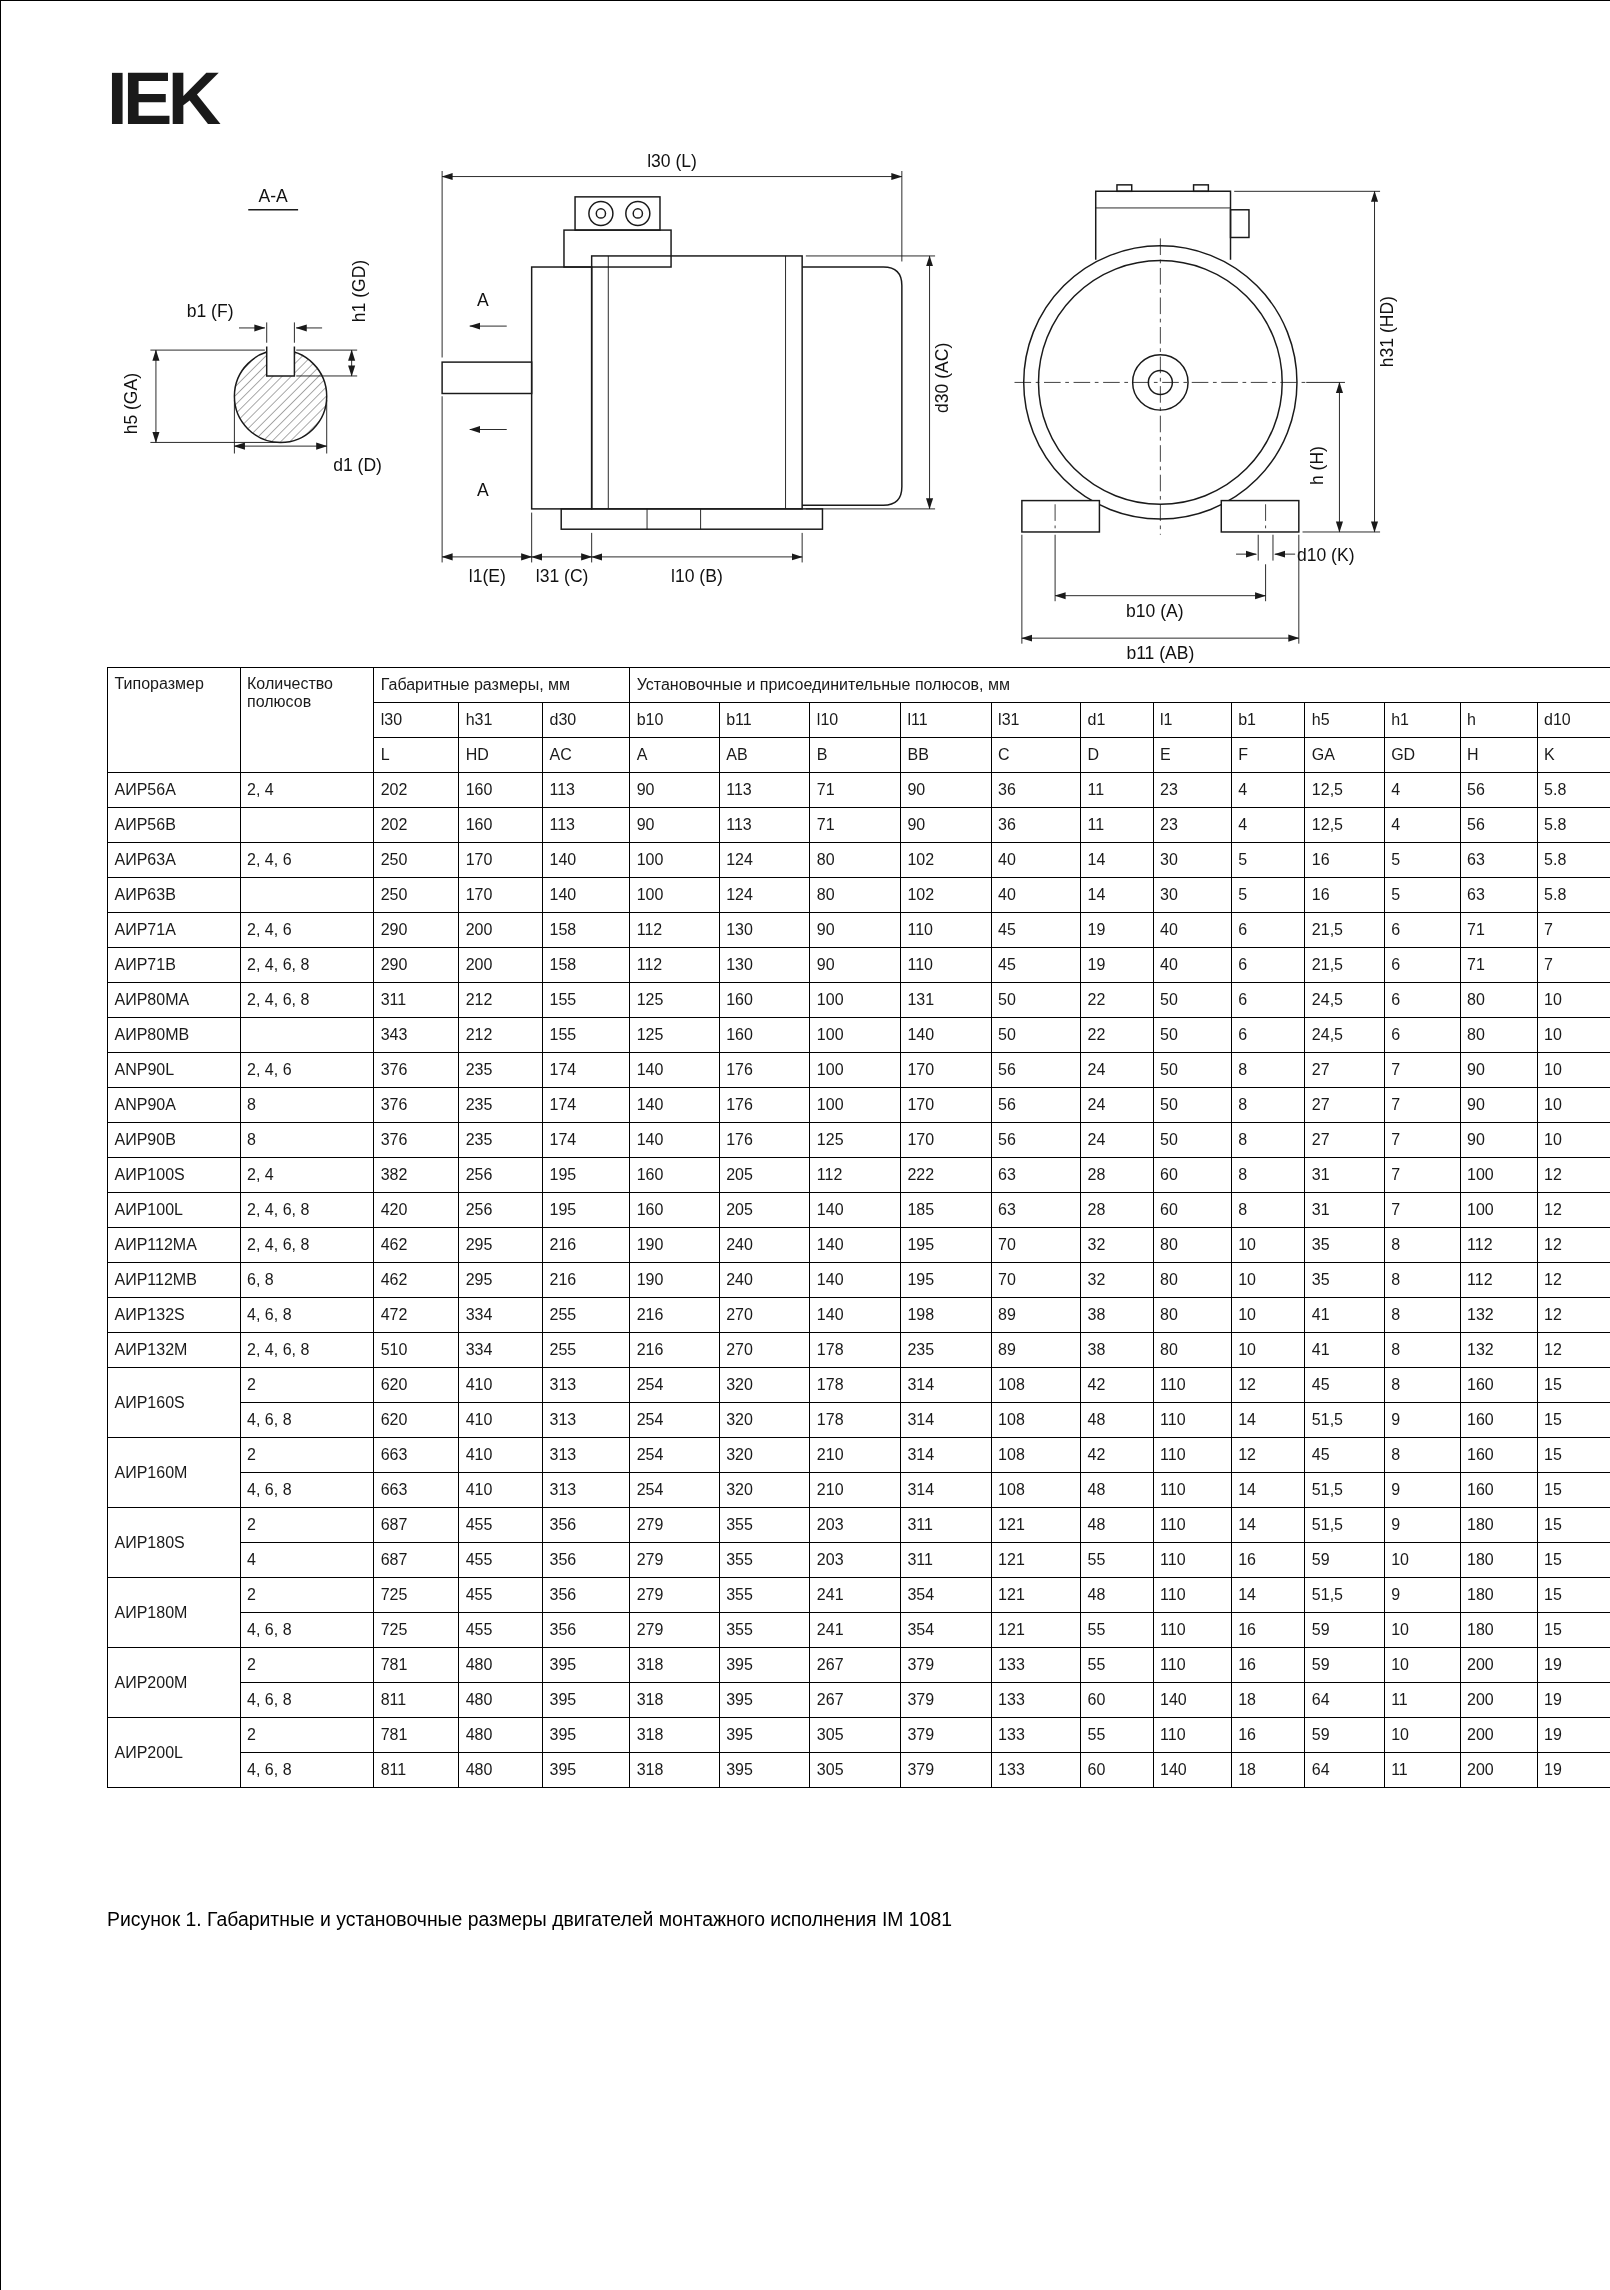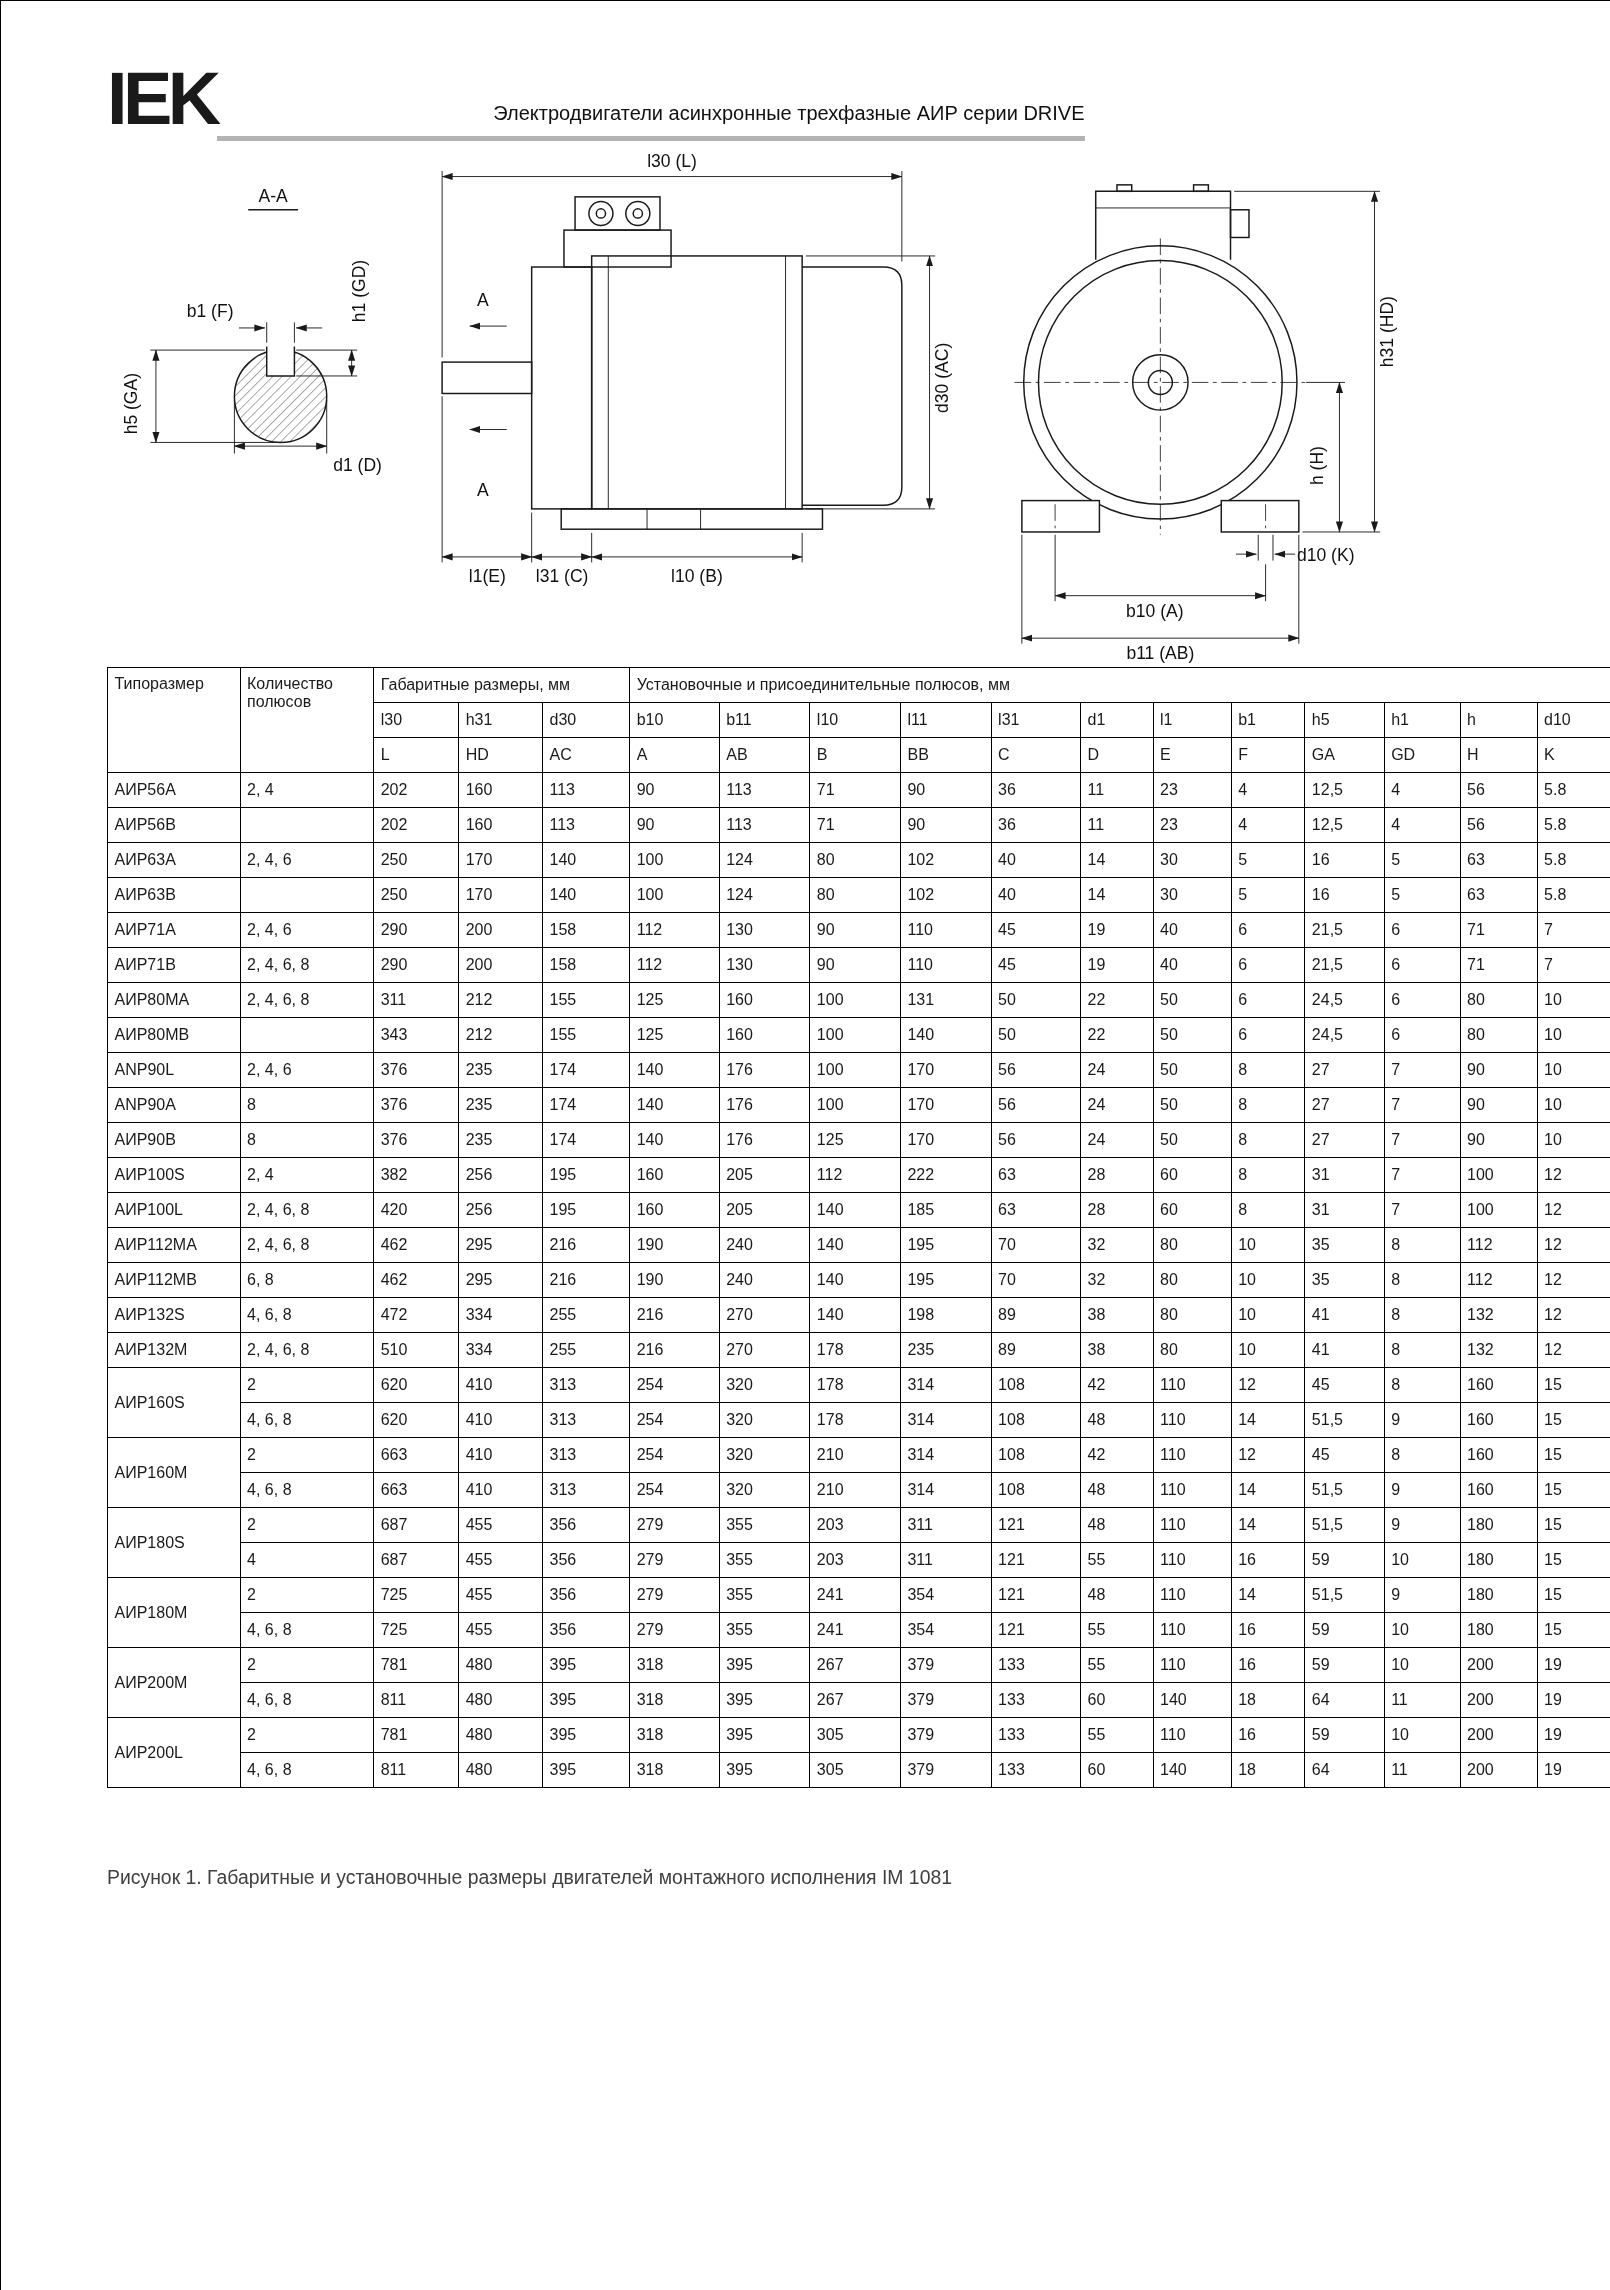--- a/index.html
+++ b/index.html
@@ -21,33 +21,29 @@
   .thin{ fill:none; stroke:#1a1a1a; stroke-width:1; }
   .dim { fill:none; stroke:#1a1a1a; stroke-width:1; }
   .cl  { fill:none; stroke:#1a1a1a; stroke-width:0.9; stroke-dasharray:18 5 4 5; }
   table { border-collapse:collapse; width:1578px; table-layout:fixed; margin-top:3.7px; }
   th, td {
     border:0.9px solid #000; font-size:16px; font-weight:normal;
     text-align:left; vertical-align:middle; padding:1.8px 6.5px; height:35px;
     overflow:hidden; white-space:nowrap;
   }
   th.vtop { vertical-align:top; padding-top:6.5px; white-space:normal; }
-  .caption { font-size:19.4px; margin-top:78px; color:#404040; }
+  .caption { font-size:19.4px; margin-top:120px; color:#000000; }
 </style>
 </head>
 <body>
 
 <div class="sheet">
 
   <header>
     <div class="logo">IEK</div>
-    <div class="header-right">
-      <div class="doc-title">Электродвигатели асинхронные трехфазные АИР серии DRIVE</div>
-      <div class="title-rule"></div>
-    </div>
   </header>
 
   <section class="drawings">
     <svg viewBox="115 200 1510 560" width="1394" height="517">
       <defs>
         <marker id="arr" viewBox="0 0 10 8" refX="9.5" refY="4" markerWidth="12" markerHeight="9.6" orient="auto-start-reverse">
           <path d="M0,0.8 L10,4 L0,7.2 Z" fill="#1a1a1a"></path>
         </marker>
         <pattern id="hatch" width="7" height="7" patternUnits="userSpaceOnUse" patternTransform="rotate(45)">
           <line x1="0" y1="0" x2="0" y2="7" stroke="#555" stroke-width="1.1"></line>

